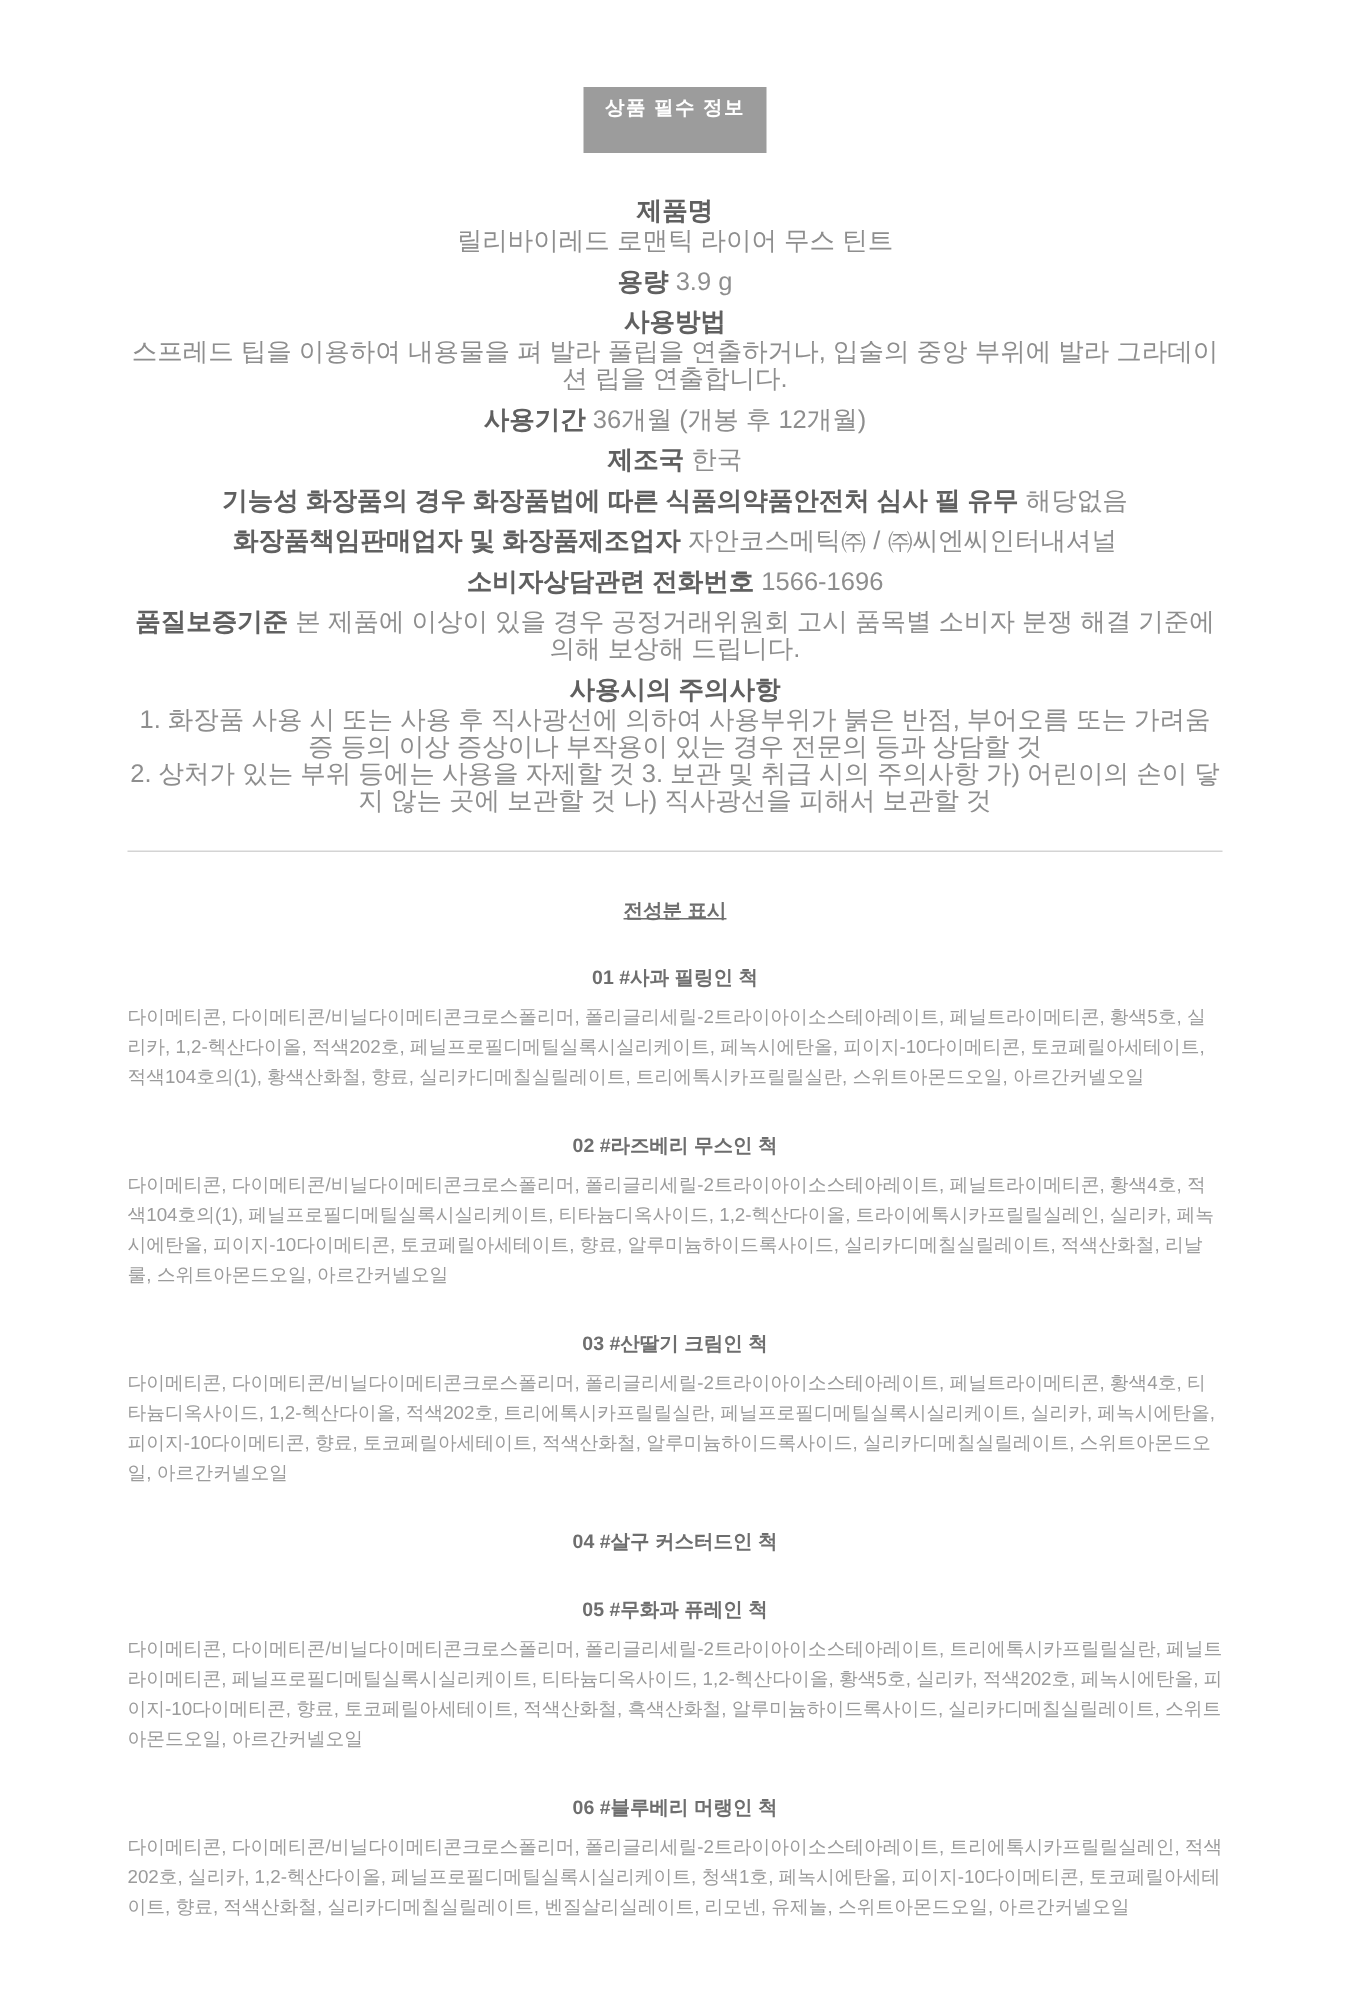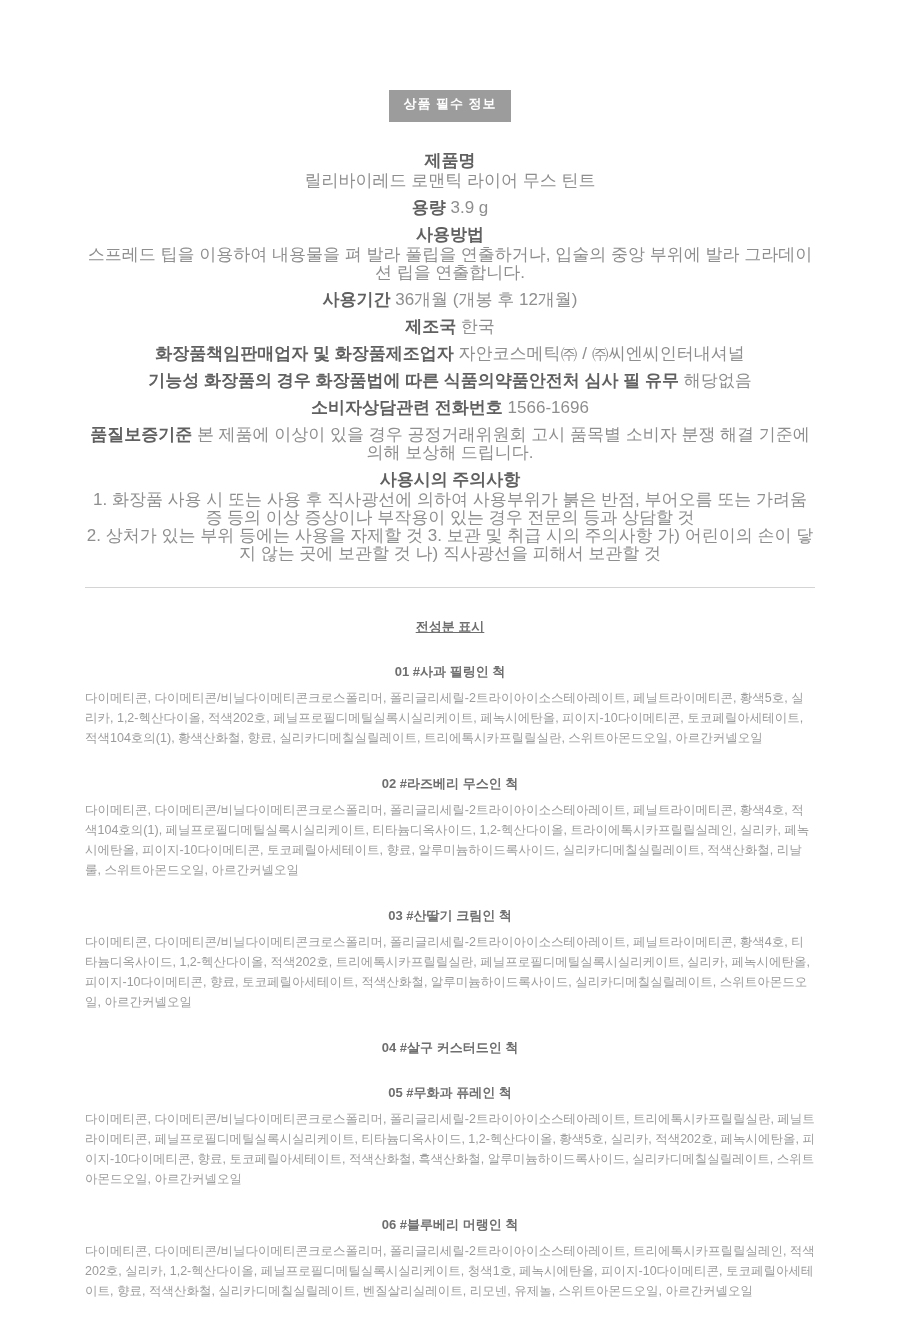--- a/index.html
+++ b/index.html
@@ -12,22 +12,21 @@
   .page { width: 730px; margin: 0 auto; padding-top: 58px; padding-bottom: 50px; }
 
   .badge-wrap { text-align: center; margin-bottom: 30px; }
   .badge {
     display: inline-block;
     background: #9c9c9c;
     color: #ffffff;
     font-weight: bold;
     font-size: 13px;
     letter-spacing: 1px;
-    padding: 5px 14px 9px;
-    margin-top: 32px;
+    padding: 5px 14px 21px;
   }
 
   .info-row {
     text-align: center;
     font-size: 17px;
     color: #8e8e8e;
     line-height: 18px;
     margin-bottom: 9px;
   }
   .info-row .label { font-weight: bold; color: #606060; }
@@ -80,22 +79,22 @@
         <span class="label stacked-label">제품명</span>
         <span class="value-line">릴리바이레드 로맨틱 라이어 무스 틴트</span>
       </div>
       <div class="info-row"><span class="label">용량</span> <span class="">3.9 g</span></div>
       <div class="info-row">
         <span class="label stacked-label">사용방법</span>
         <span class="value-line">스프레드 팁을 이용하여 내용물을 펴 발라 풀립을 연출하거나, 입술의 중앙 부위에 발라 그라데이션 립을 연출합니다.</span>
       </div>
       <div class="info-row"><span class="label">사용기간</span> <span class="">36개월 (개봉 후 12개월)</span></div>
       <div class="info-row"><span class="label">제조국</span> <span class="">한국</span></div>
+      <div class="info-row"><span class="label">기능성 화장품의 경우 화장품법에 따른 식품의약품안전처 심사 필 유무</span> <span class="">해당없음</span></div>
       <div class="info-row"><span class="label">화장품책임판매업자 및 화장품제조업자</span> <span class="">자안코스메틱㈜ / ㈜씨엔씨인터내셔널</span></div>
-      <div class="info-row"><span class="label">기능성 화장품의 경우 화장품법에 따른 식품의약품안전처 심사 필 유무</span> <span class="">해당없음</span></div>
       <div class="info-row"><span class="label">소비자상담관련 전화번호</span> <span class="">1566-1696</span></div>
       <div class="info-row"><span class="label">품질보증기준</span> <span class="">본 제품에 이상이 있을 경우 공정거래위원회 고시 품목별 소비자 분쟁 해결 기준에 의해 보상해 드립니다.</span></div>
       <div class="info-row">
         <span class="label stacked-label">사용시의 주의사항</span>
         <span class="value-line">1. 화장품 사용 시 또는 사용 후 직사광선에 의하여 사용부위가 붉은 반점, 부어오름 또는 가려움증 등의 이상 증상이나 부작용이 있는 경우 전문의 등과 상담할 것</span>
         <span class="value-line">2. 상처가 있는 부위 등에는 사용을 자제할 것 3. 보관 및 취급 시의 주의사항 가) 어린이의 손이 닿지 않는 곳에 보관할 것 나) 직사광선을 피해서 보관할 것</span>
       </div>
     </div>
 
   <div class="divider"></div>

